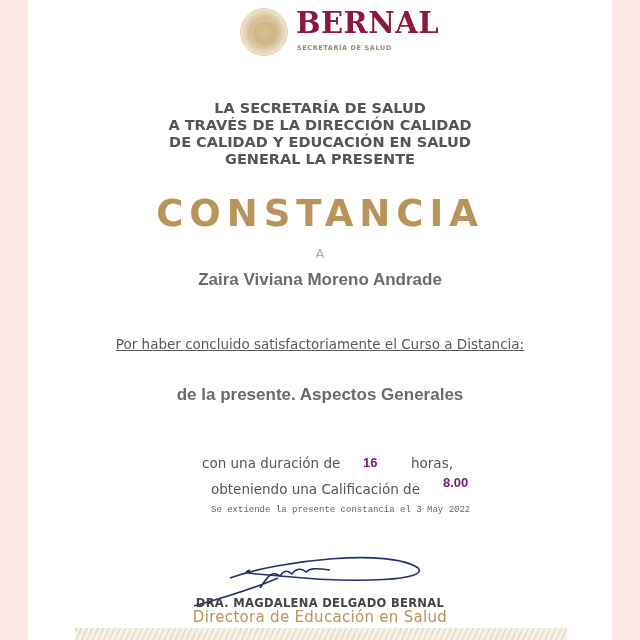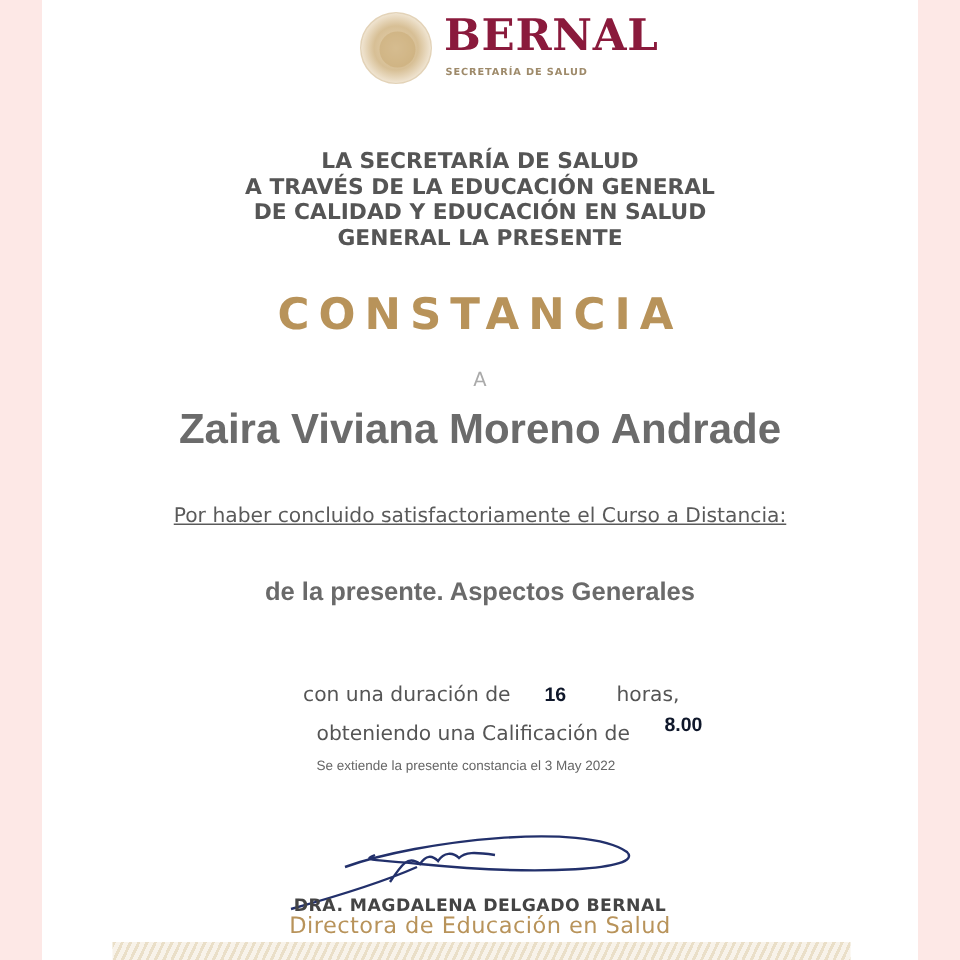--- a/index.html
+++ b/index.html
@@ -10,28 +10,28 @@
   .logo { position:absolute; left:240px; top:8px; width:170px; height:50px; }
   .seal { position:absolute; left:0; top:0; width:48px; height:48px; border-radius:50%;
           background:radial-gradient(circle, #e6d3b3 0%, #d7bf95 45%, #efe3cf 70%, #fff 100%);
           border:1px solid #e3d3b8; }
   .seal-inner { position:absolute; left:12px; top:12px; width:24px; height:24px; border-radius:50%;
                 background:#c8a973; opacity:.55; }
   .salud { position:absolute; left:56px; top:-2px; font-family:"DejaVu Serif", serif; font-weight:bold;
            font-size:29px; color:#8a1a3c; letter-spacing:0.5px; }
   .sec { position:absolute; left:57px; top:36px; font-size:6.5px; font-weight:bold; color:#9e8a6a; letter-spacing:0.6px; }
   .header { top:100px; font-weight:bold; font-size:14.5px; line-height:17px; color:#555; }
-  .title { top:192px; font-weight:bold; font-size:29px; color:#b8935a; letter-spacing:6px; }
+  .title { top:192px; font-weight:bold; font-size:37px; color:#b8935a; letter-spacing:6px; }
   .a { top:246px; font-size:13px; color:#aaa; }
-  .name { top:270px; font-family:"Liberation Sans", sans-serif; font-weight:bold; font-size:28px; color:#6b6b6b; }
+  .name { top:270px; font-family:"Liberation Sans", sans-serif; font-weight:bold; font-size:17px; color:#6b6b6b; }
   .intro { top:336px; font-size:13.5px; color:#5a5a5a;text-decoration:underline; }
   .course { top:384px; font-family:"Liberation Sans", sans-serif; font-weight:bold; font-size:17px; line-height:22px; color:#6a6a6a; }
   .line { position:absolute; font-size:13.5px; color:#555; }
-  .val { position:absolute; font-family:"Liberation Sans", sans-serif; font-weight:bold; font-size:13px; color:#0f172a; }
-  .small { position:absolute; left:211px; top:505px; font-family:Liberation Sans, sans-serif; font-size:9px; color:#666; }
+  .val { position:absolute; font-family:"Liberation Sans", sans-serif; font-weight:bold; font-size:13px; color:#701a75; }
+  .small { position:absolute; left:211px; top:505px; font-family:Liberation Mono, monospace; font-size:9px; color:#666; }
   .signame { top:596px; font-weight:bold; font-size:11.5px; color:#444; letter-spacing:0.3px; }
   .sigrole { top:608px; font-size:15px; color:#b8935a; letter-spacing:0.3px; }
   .band { position:absolute; left:75px; top:628px; width:492px; height:12px;
           background:repeating-linear-gradient(115deg, #eadfc8 0px, #eadfc8 2px, #f8f3ea 2px, #f8f3ea 5px); }
   .sig { position:absolute; left:190px; top:540px; width:240px; height:72px; }
 </style>
 </head>
 <body>
 
 <div class="sheet"></div>
@@ -39,21 +39,21 @@
 <div class="logo">
   <div class="seal">
       <div class="seal-inner"></div>
     </div>
   <div class="salud">BERNAL</div>
   <div class="sec">SECRETARÍA DE SALUD</div>
 </div>
 
 <div class="abs header">
   <div>LA SECRETARÍA DE SALUD</div>
-  <div>A TRAVÉS DE LA EDUCACIÓN GENERAL</div>
+  <div>A TRAVÉS DE LA DIRECCIÓN CALIDAD</div>
   <div>DE CALIDAD Y EDUCACIÓN EN SALUD</div>
   <div>GENERAL LA PRESENTE</div>
 </div>
 
 <div class="abs title">CONSTANCIA</div>
 <div class="abs a">A</div>
 <div class="abs name">Zaira Viviana Moreno Andrade</div>
 <div class="abs intro">Por haber concluido satisfactoriamente el Curso a Distancia:</div>
 
 <div class="abs course">

